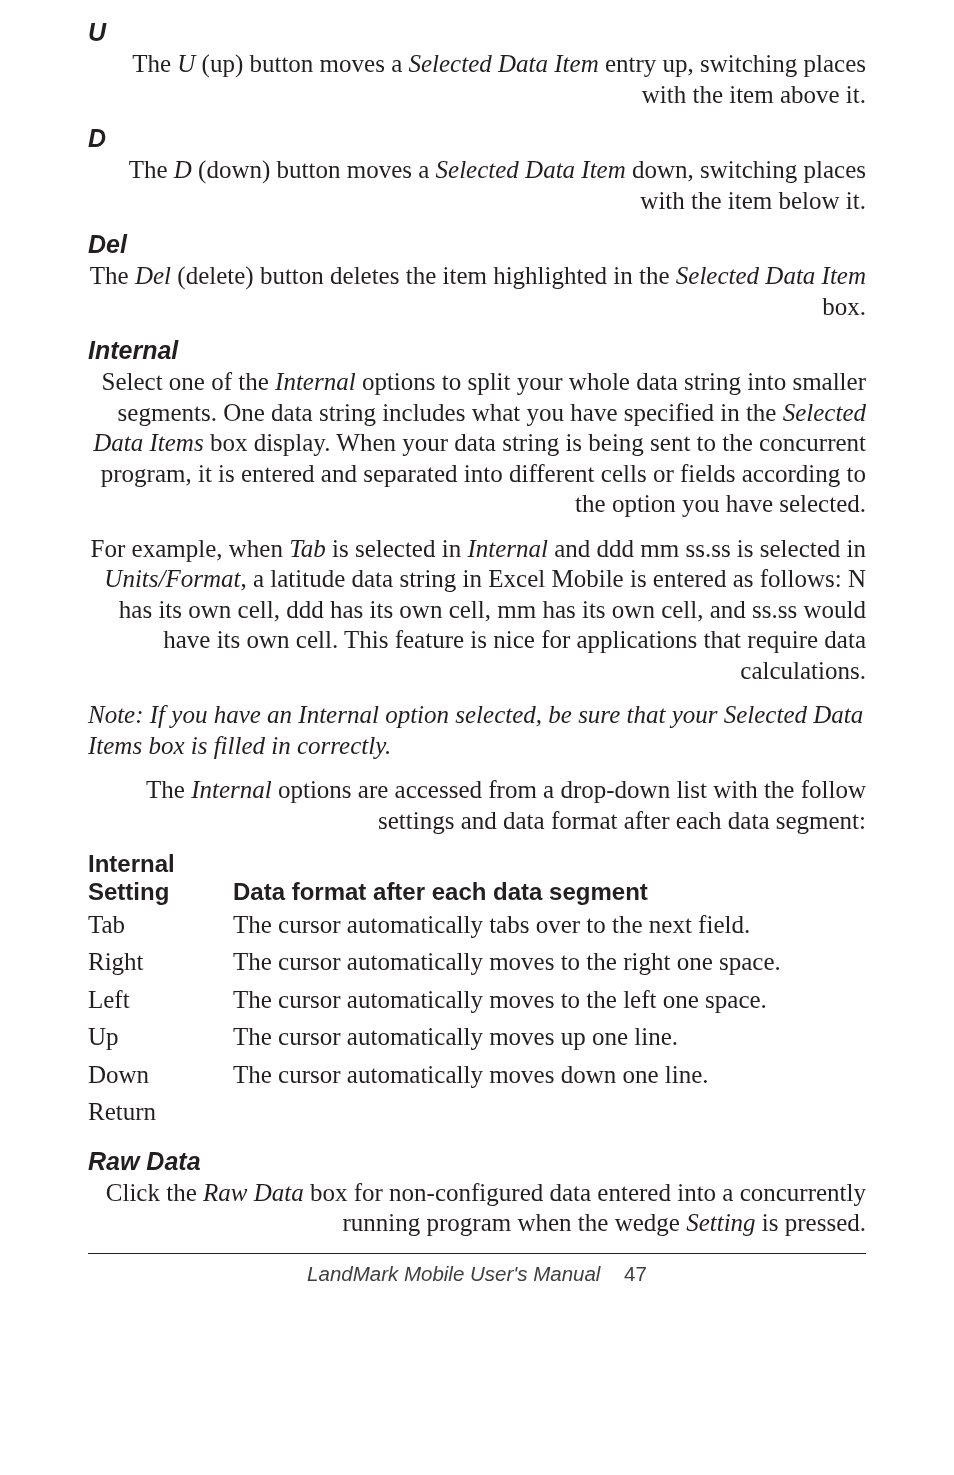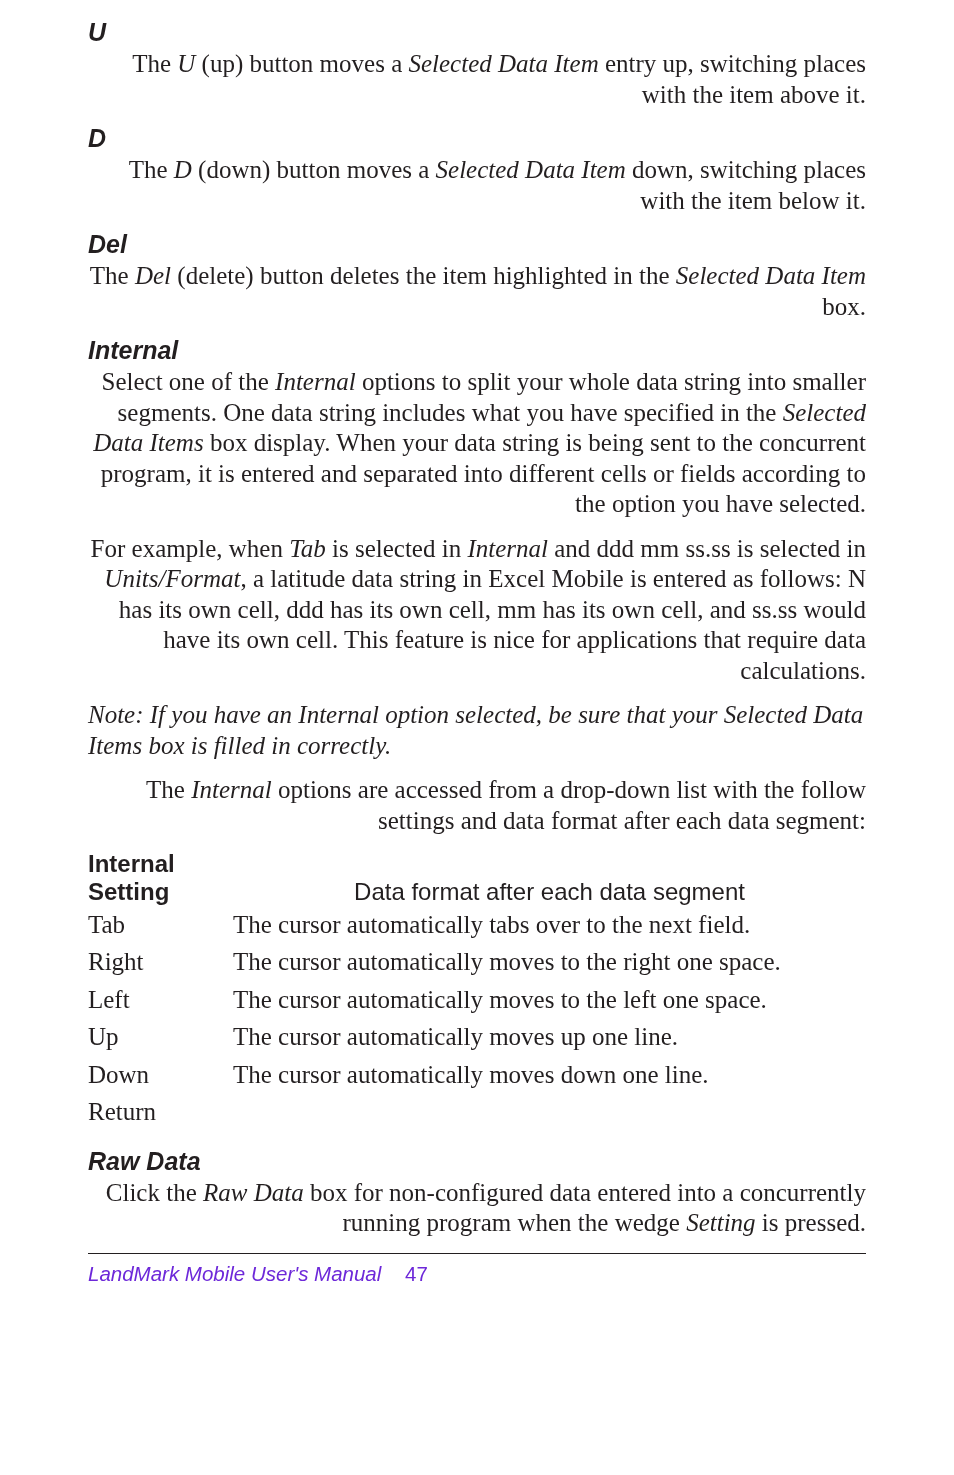--- a/index.html
+++ b/index.html
@@ -58,39 +58,38 @@
   .tbl-head-row .tbl-key-head {
     flex: 0 0 145px;
     font-family: Arial, "Helvetica Neue", Helvetica, sans-serif;
     font-weight: 700;
     font-size: 24px;
     line-height: 1.15;
   }
   .tbl-head-row .tbl-val-head {
     flex: 1 1 auto;
     font-family: Arial, "Helvetica Neue", Helvetica, sans-serif;
-    font-weight: 400;
+    font-weight: 700;
     font-size: 24px;
     padding-top: 27px;
-    text-align: center;
   }
   .header-multiline { display:inline-block; }
 
   .divider {
     border: none;
     border-top: 1px solid #231f20;
     margin: 6px 0 6px 0;
   }
   .footer {
     margin-top: 8px;
-    text-align: left;
+    text-align: center;
     font-family: "Myriad Pro", "Segoe UI", "Helvetica Neue", Arial, sans-serif;
     font-style: italic;
     font-size: 20.5px;
-    color: #6d28d9;
+    color: #404040;
   }
   .footer .pagenum {
     font-style: normal;
     margin-left: 18px;
   }
 </style>
 </head>
 <body>
 
 <div class="page">

